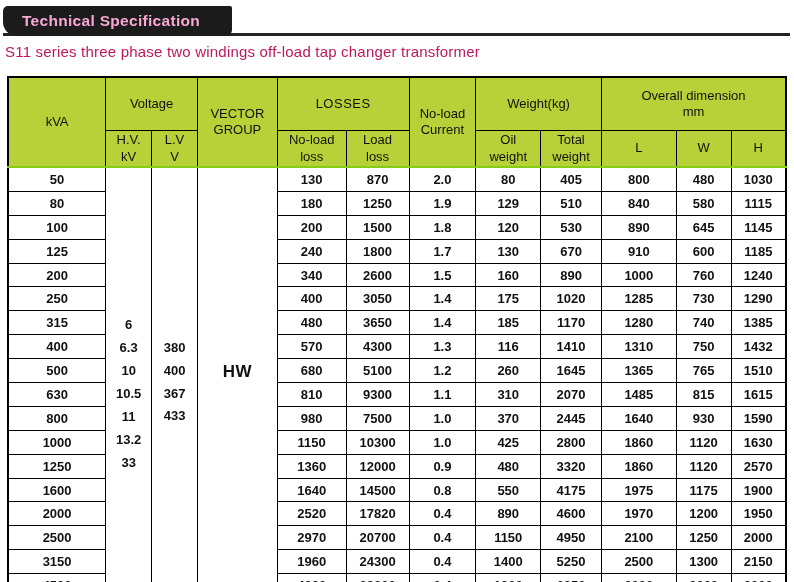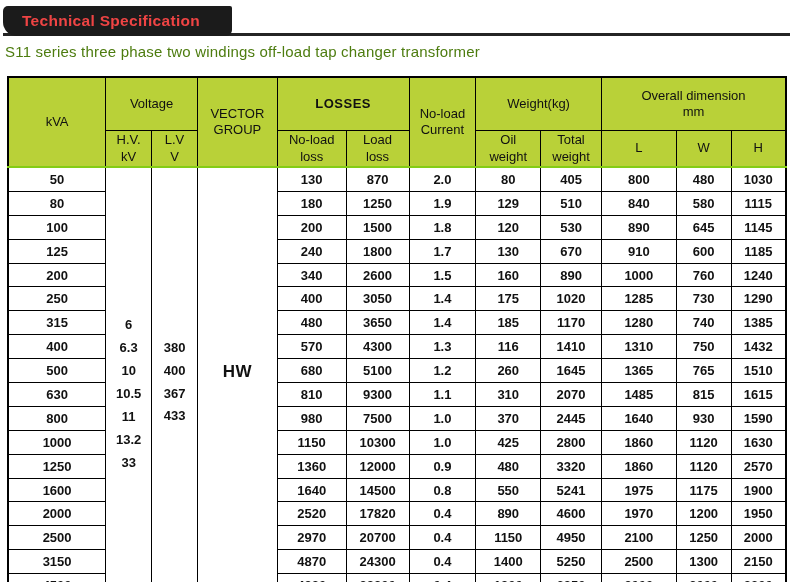--- a/index.html
+++ b/index.html
@@ -3,44 +3,44 @@
 <meta charset="utf-8">
 <style>
   html,body{margin:0;padding:0;background:#fff;}
   .page{position:relative;width:794px;height:582px;background:#ffffff;
         font-family:"Liberation Sans",sans-serif;overflow:hidden;}
 
   
   .title-bar{position:absolute;left:3px;top:5px;width:787px;height:28px;
              border-bottom:3px solid #242424;}
   .title-tab{position:absolute;left:0;bottom:-3px;height:30px;background:#1b1b1b;
-             color:#ef4444;font-size:15.5px;font-weight:bold;letter-spacing:.3px;
+             color:#f9a8d4;font-size:15.5px;font-weight:bold;letter-spacing:.3px;
              padding:0 32px 0 19px;display:flex;align-items:center;
              border-radius:5px 2px 6px 14px;}
-  .subtitle{position:absolute;left:5px;top:43px;font-size:15px;color:#4d7c0f;
+  .subtitle{position:absolute;left:5px;top:43px;font-size:15px;color:#be185d;
             letter-spacing:.2px;}
 
   
   table.spec{position:absolute;left:7px;top:76px;width:780px;
              border-collapse:collapse;table-layout:fixed;border:2px solid #000;}
   .spec td{border:1px solid #000;text-align:center;vertical-align:middle;
            padding:0;color:#111;}
   thead td{background:#b9d138;font-size:13px;font-weight:normal;
            white-space:pre-line;line-height:1.25;}
   thead tr.h1 td{height:52px;}
   thead tr.h2 td{height:35px;}
   tbody td{height:22.9px;font-size:13px;font-weight:bold;line-height:1;}
   tbody tr:first-child td{border-top:2px solid #84cc16;}
   .merged-cell{vertical-align:middle;}
   .stack-item{height:22.9px;line-height:22.9px;font-size:13px;font-weight:bold;}
   .hv-stack{transform:translateY(12px);}
   .lv-stack{transform:translateY(0);text-align:center;}
   .vector-label{font-size:17px;font-weight:bold;transform:translateY(-11px);
                 letter-spacing:.5px;}
-  .losses-label{letter-spacing:.5px;font-weight:bold;}
+  .losses-label{letter-spacing:.5px;}
 </style>
 </head>
 <body>
 
 <div class="page">
 
   <div class="title-bar">
     <div class="title-tab">Technical Specification</div>
   </div>
 
@@ -257,21 +257,21 @@
           <td>1860</td>
           <td>1120</td>
           <td>2570</td>
         </tr>
         <tr>
           <td>1600</td>
           <td>1640</td>
           <td>14500</td>
           <td>0.8</td>
           <td>550</td>
-          <td>5241</td>
+          <td>4175</td>
           <td>1975</td>
           <td>1175</td>
           <td>1900</td>
         </tr>
         <tr>
           <td>2000</td>
           <td>2520</td>
           <td>17820</td>
           <td>0.4</td>
           <td>890</td>
@@ -286,21 +286,21 @@
           <td>20700</td>
           <td>0.4</td>
           <td>1150</td>
           <td>4950</td>
           <td>2100</td>
           <td>1250</td>
           <td>2000</td>
         </tr>
         <tr>
           <td>3150</td>
-          <td>4870</td>
+          <td>1960</td>
           <td>24300</td>
           <td>0.4</td>
           <td>1400</td>
           <td>5250</td>
           <td>2500</td>
           <td>1300</td>
           <td>2150</td>
         </tr>
         <tr>
           <td>4500</td>

